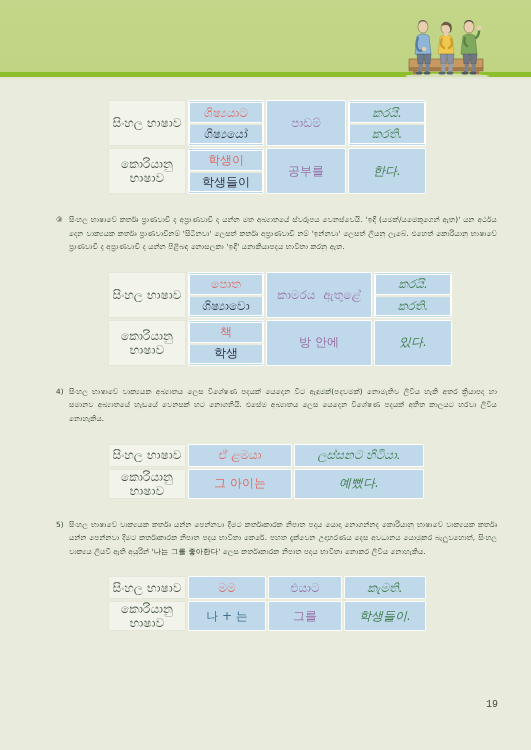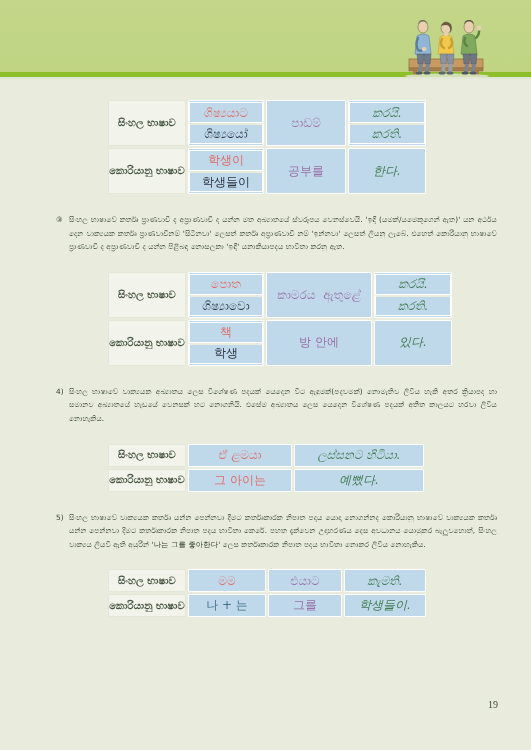--- a/index.html
+++ b/index.html
@@ -65,23 +65,22 @@
     font-size:12px;
     text-align:center;
     vertical-align:middle;
     padding:0;
     border-radius:1px;
   }
   .tbl td.lang{
     background:#f2f4ec;
     border:1px solid #e4e7d8;
     color:#45553f;
-    font-size:10px;
+    font-size:12px;
     letter-spacing:.1px;
-    font-weight:bold;
   }
   .tbl td.sub{
     padding:0;
   }
   .tbl td.sub .subcell{
     border:1px solid #ffffff;
     background:#bfd9ea;
     height:21px;
     display:flex;align-items:center;justify-content:center;
     box-sizing:border-box;
@@ -91,21 +90,21 @@
   .c-dark{color:#2c3340;}
   .c-purple{color:#9a6fa8;}
   .c-green{color:#3f7a4d;font-style:italic;}
   .c-blue{color:#3f6f8f;}
   .spread{display:flex;align-items:center;justify-content:center;gap:8px;}
 
   
   .pageno{
     position:absolute;right:33px;bottom:40px;
     font-size:10px;color:#3e4a37;
-    font-family:Liberation Serif, serif;
+    font-family:Liberation Mono, monospace;
   }
 </style>
 </head>
 <body>
 
 <div class="page">
 
   <div class="header-band"></div>
   <div class="header-rule"></div>
   <div class="header-shadow"></div>

